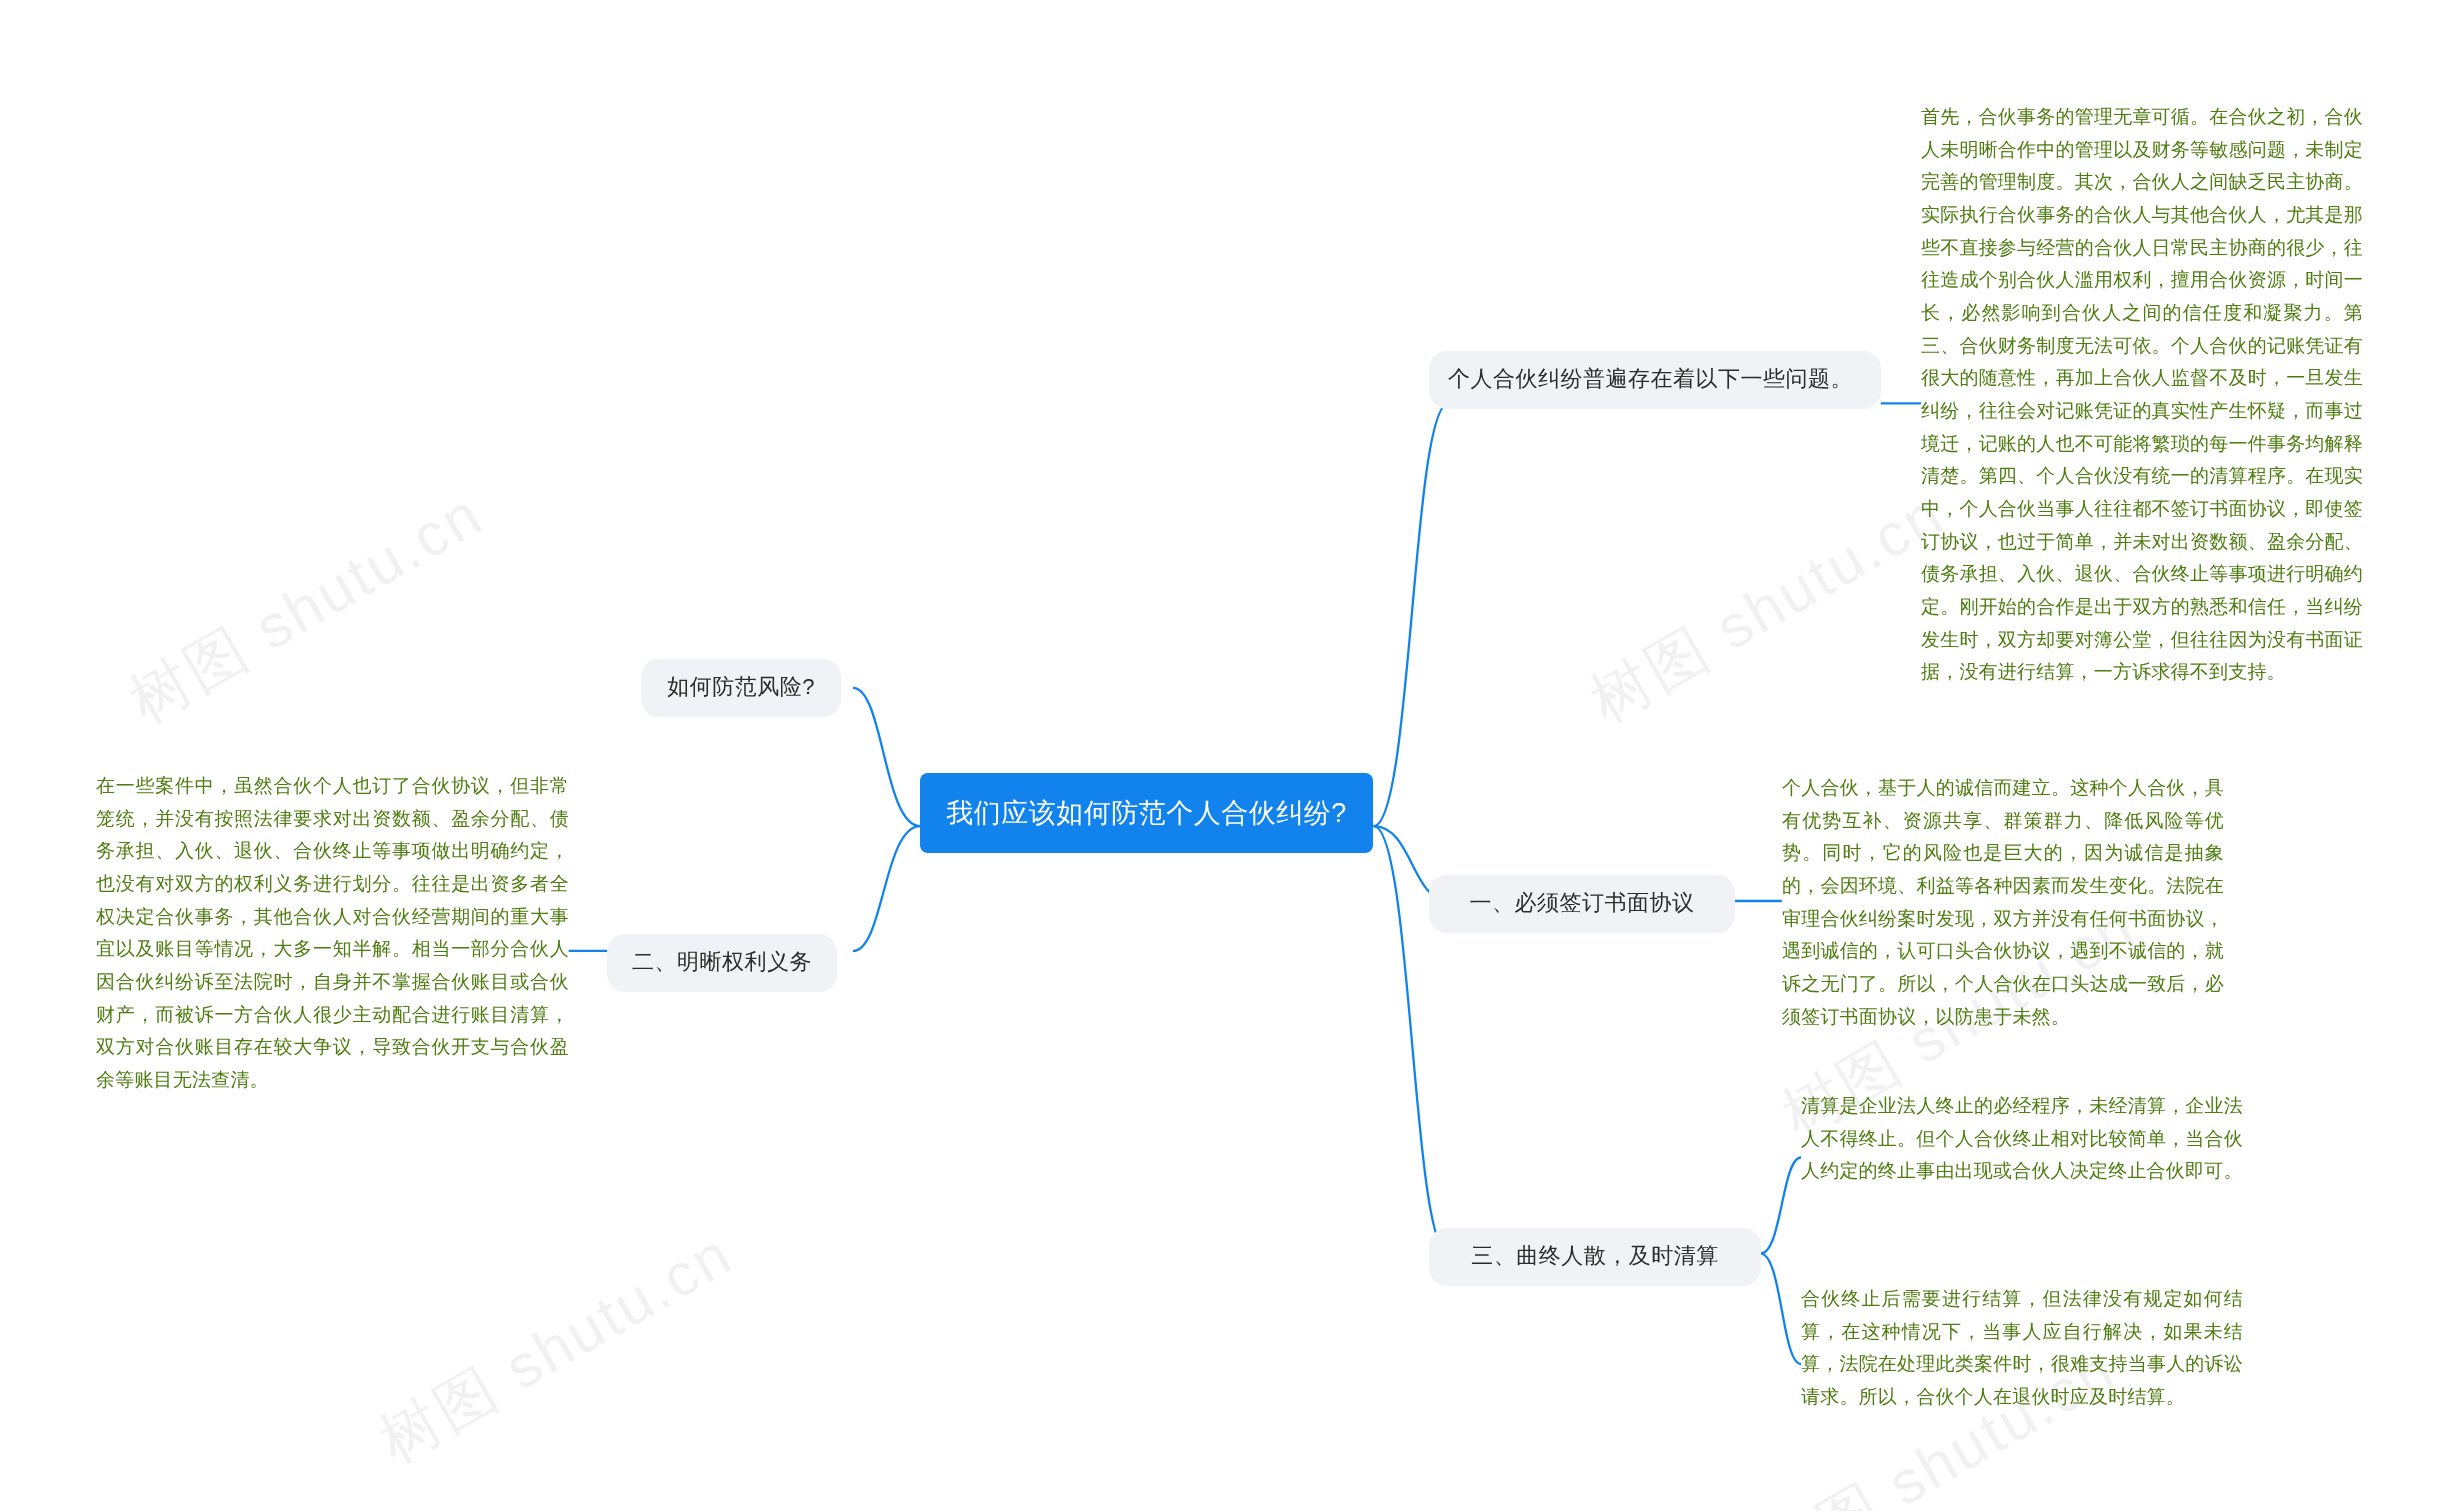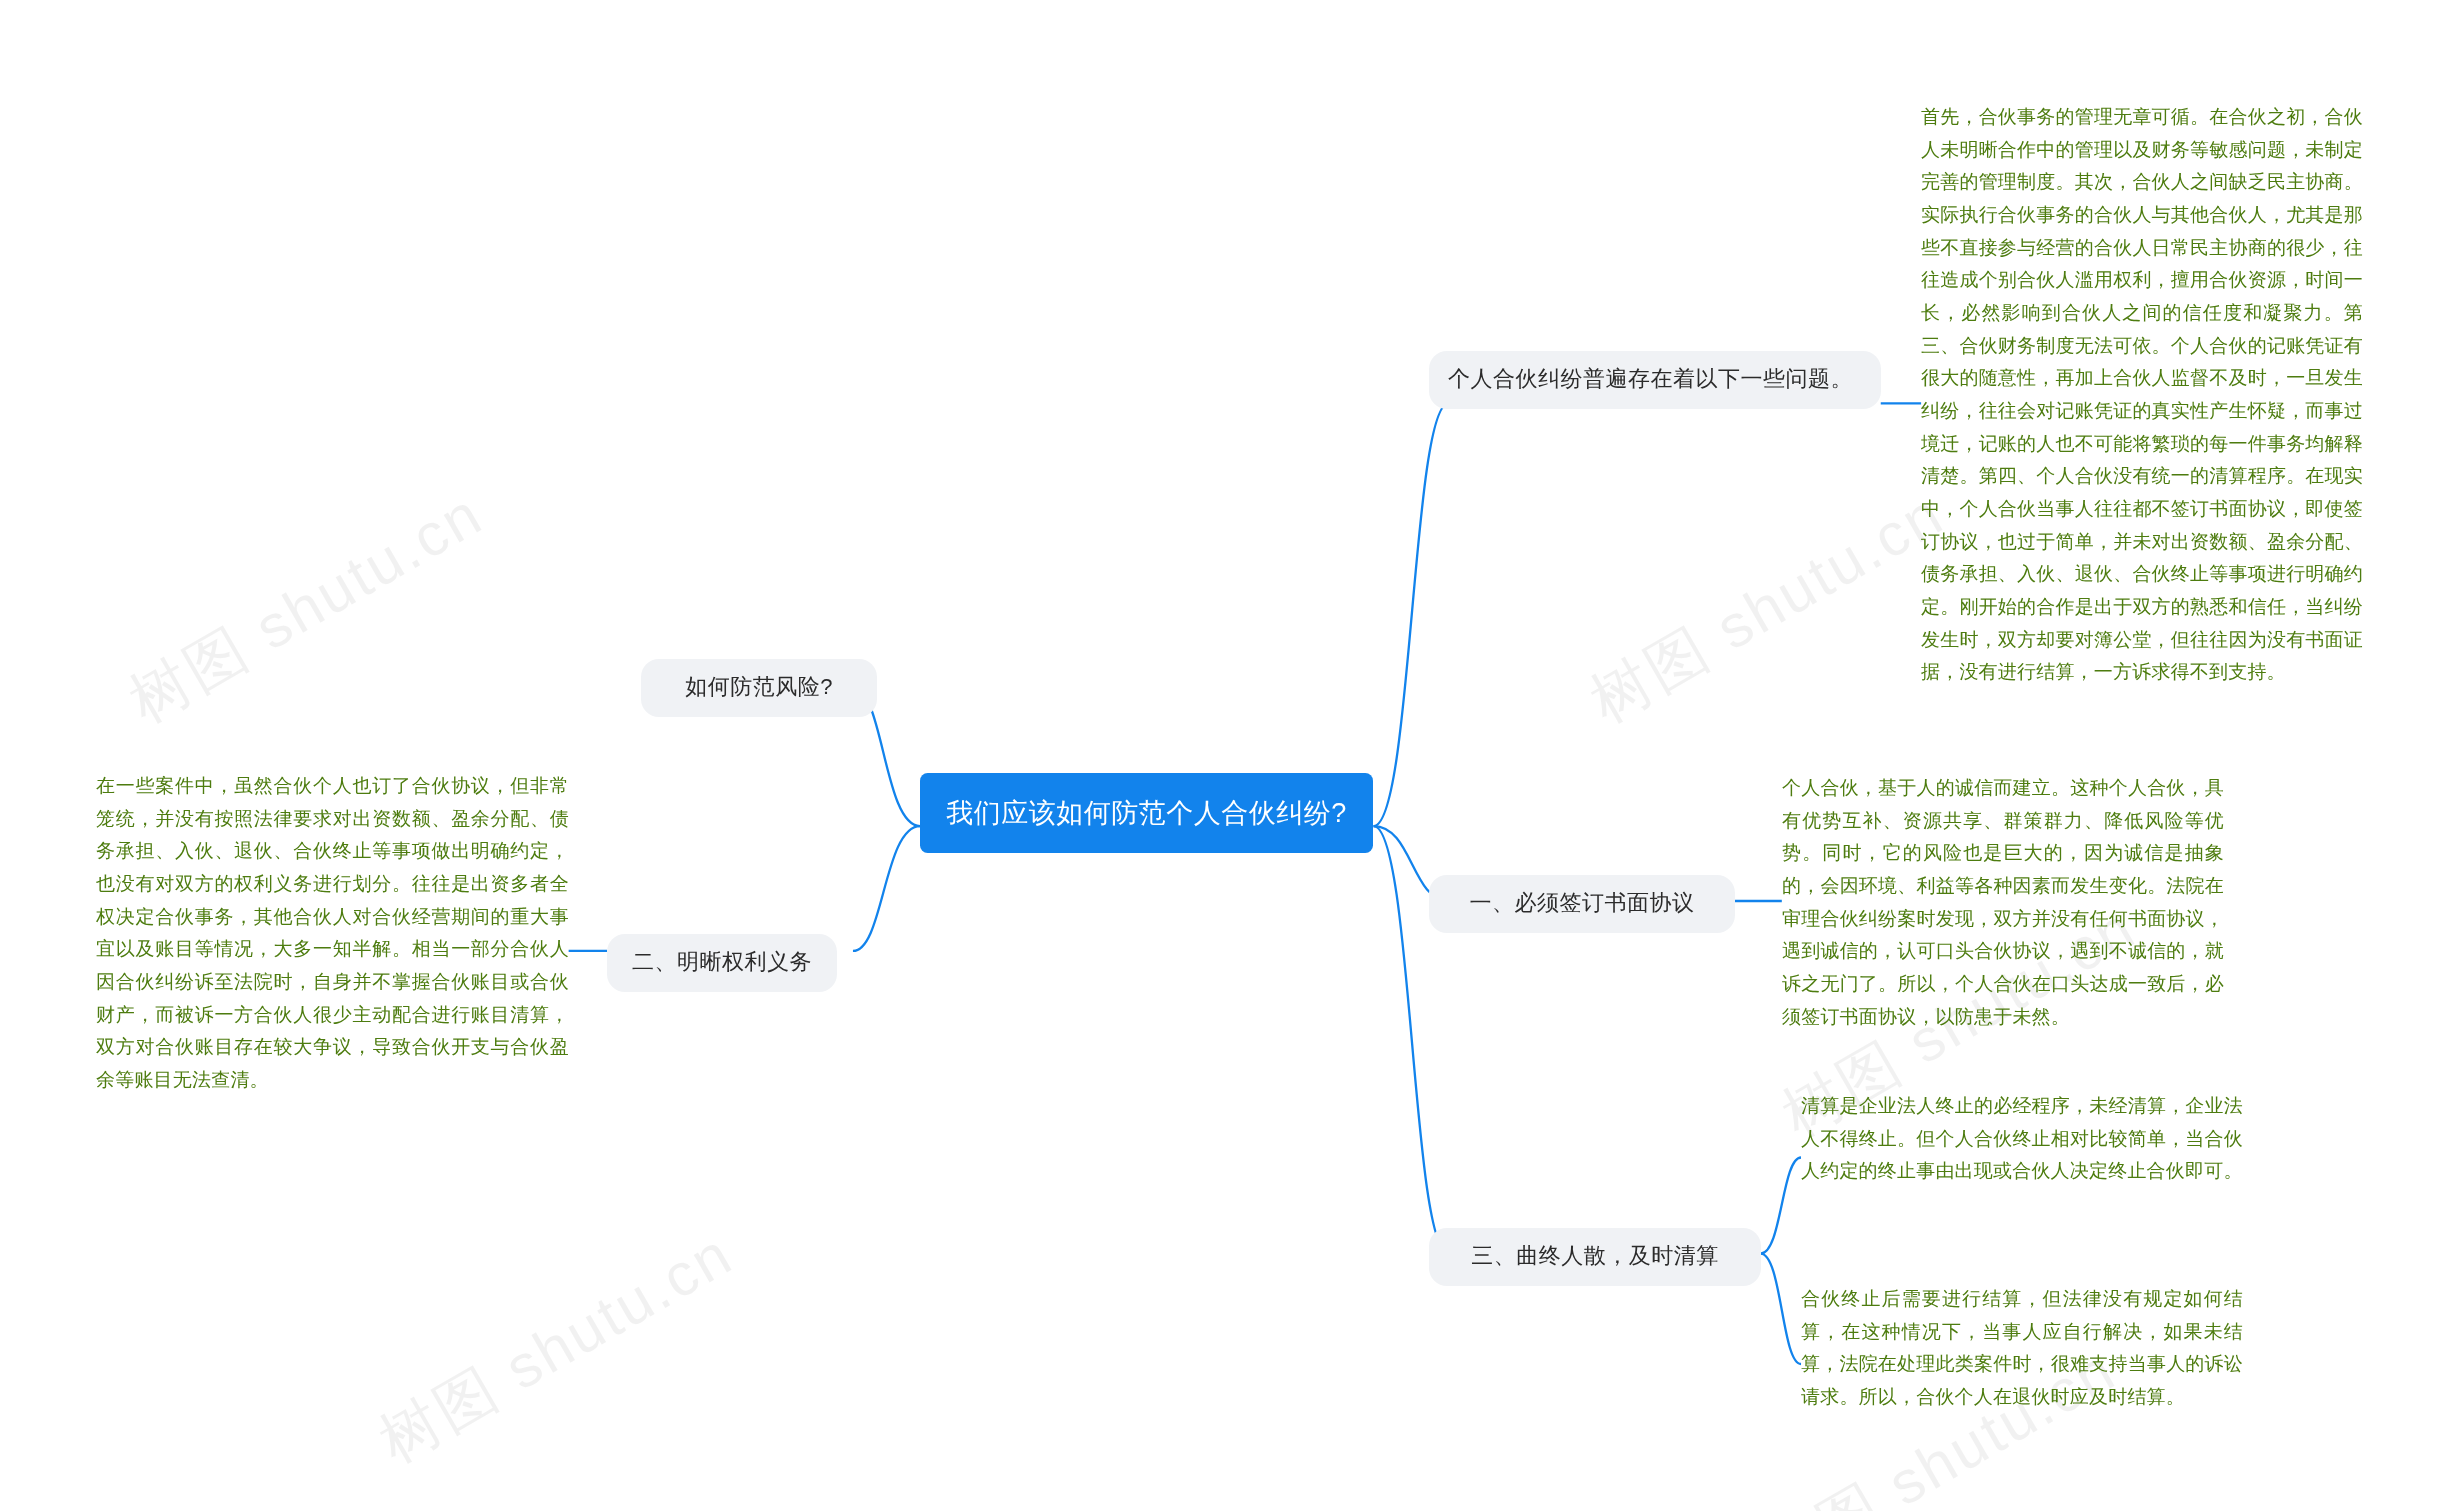--- a/index.html
+++ b/index.html
@@ -100,21 +100,21 @@
 
       <path d="M1833,1305 C1855,1305 1855,1205 1875,1205"></path>
       <path d="M1833,1305 C1855,1305 1855,1420 1875,1420"></path>
 
       <path d="M632,990 C612,990 612,990 592,990"></path>
     </g>
   </svg>
 
   <div class="node root-node" style="left:920px; top:773px; width:453px;">我们应该如何防范个人合伙纠纷?</div>
 
-  <div class="node branch-node" style="left:641px; top:659px; width:236px; text-align:center;">如何防范风险?</div>
+  <div class="node branch-node" style="left:641px; top:659px; width:200px; text-align:center;">如何防范风险?</div>
 
   <div class="node branch-node" style="left:607px; top:922px; width:230px; text-align:center;margin-top:12px;">二、明晰权利义务</div>
 
   <div class="node branch-node" style="left:1429px; top:351px; width:452px;">个人合伙纠纷普遍存在着以下一些问题。</div>
 
   <div class="node branch-node" style="left:1429px; top:1228px; width:332px; text-align:center;">三、曲终人散，及时清算</div>
 
   <div class="node branch-node" style="left:1429px; top:875px; width:306px; text-align:center;">一、必须签订书面协议</div>
 
   <div class="text-block" style="left:96px; top:770px; width:473px;">在一些案件中，虽然合伙个人也订了合伙协议，但非常笼统，并没有按照法律要求对出资数额、盈余分配、债务承担、入伙、退伙、合伙终止等事项做出明确约定，也没有对双方的权利义务进行划分。往往是出资多者全权决定合伙事务，其他合伙人对合伙经营期间的重大事宜以及账目等情况，大多一知半解。相当一部分合伙人因合伙纠纷诉至法院时，自身并不掌握合伙账目或合伙财产，而被诉一方合伙人很少主动配合进行账目清算，双方对合伙账目存在较大争议，导致合伙开支与合伙盈余等账目无法查清。</div>

